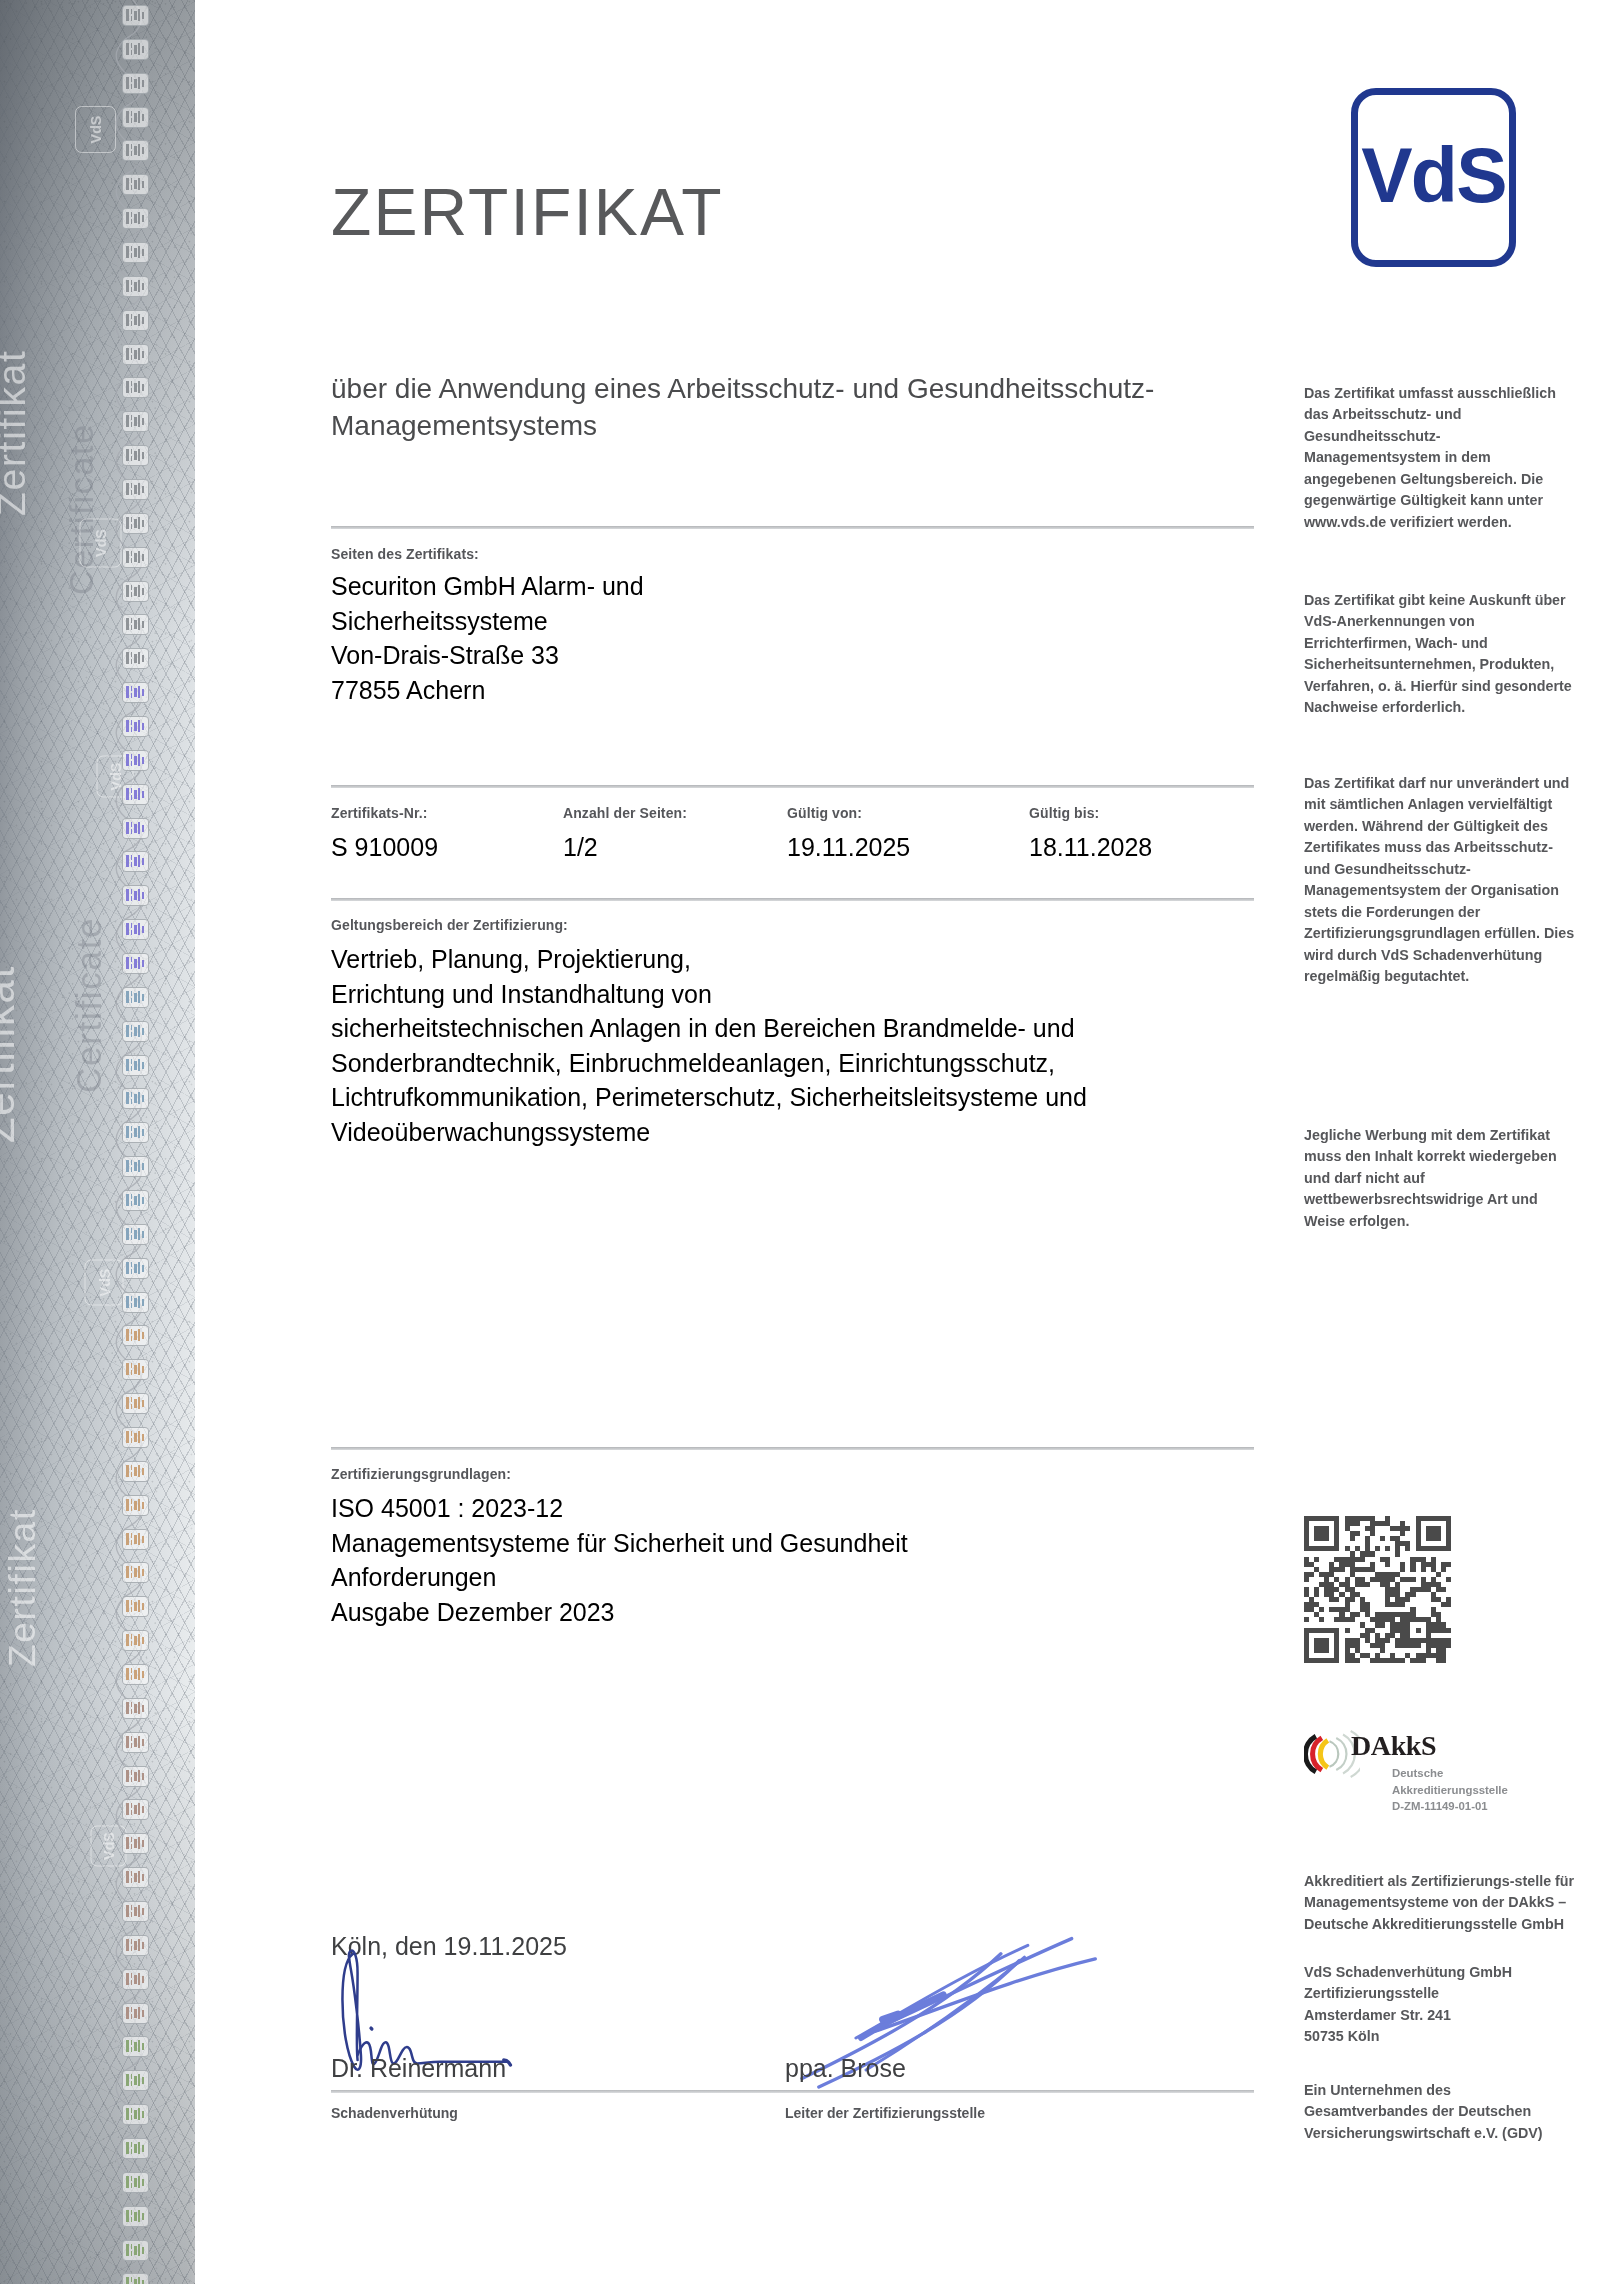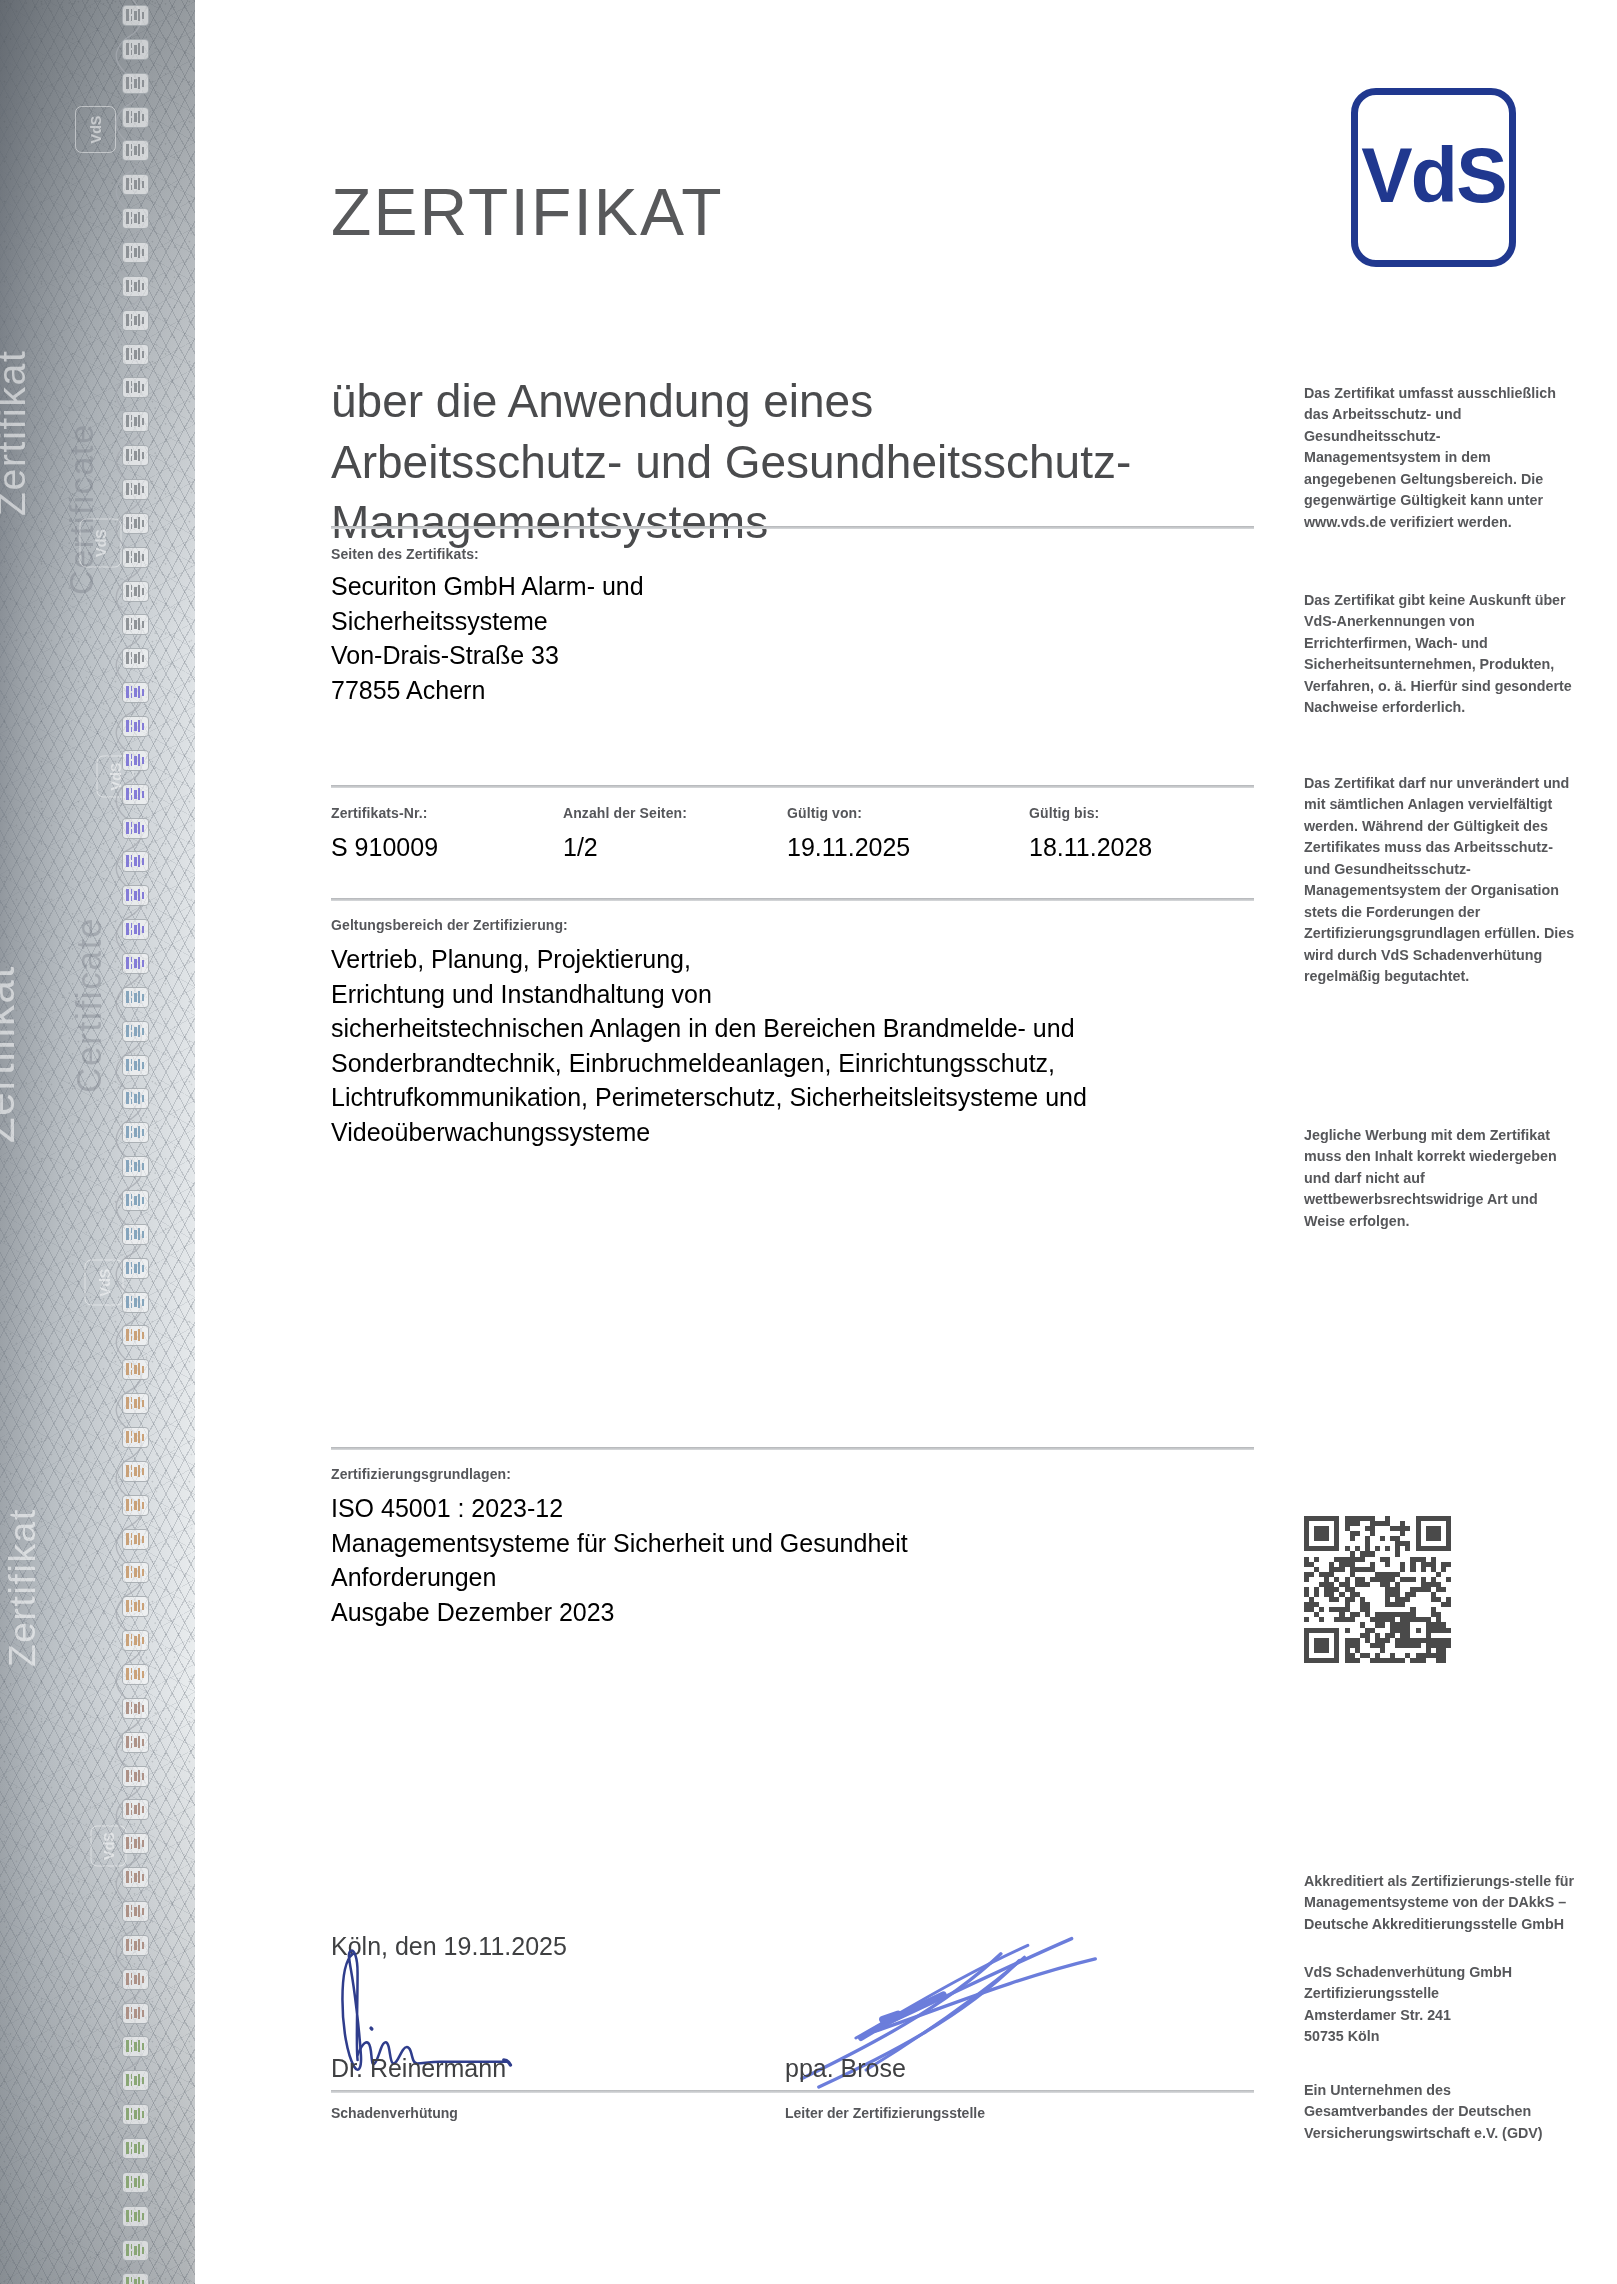--- a/index.html
+++ b/index.html
@@ -165,21 +165,21 @@
     color: #58595b;
     line-height: 1;
     white-space: nowrap;
   }
 
   .subtitle {
     position: absolute;
     left: 331px;
     top: 371px;
     width: 842px;
-    font-size: 46px;
+    font-size: 28px;
     font-weight: 400;
     line-height: 1.32;
     color: #4a4b4d;
   }
 
   .rule {
     position: absolute;
     left: 331px;
     width: 923px;
     height: 3.4px;
@@ -1395,20 +1395,37 @@
             <rect x="19" y="28" width="1" height="1"></rect>
             <rect x="21" y="28" width="1" height="1"></rect>
             <rect x="22" y="28" width="1" height="1"></rect>
             <rect x="23" y="28" width="1" height="1"></rect>
             <rect x="26" y="28" width="1" height="1"></rect>
             <rect x="27" y="28" width="1" height="1"></rect>
           </g>
       </svg>
     </div>
 
+    <div class="dakks">
+      <svg class="dakks-mark" viewBox="0 0 66 66">
+        <g fill="none" stroke-width="2.6">
+          <path d="M55 6 A30 30 0 0 1 55 60" stroke="#cfd8d2"></path>
+          <path d="M46 10 A26 26 0 0 1 46 56" stroke="#cfd8d2"></path>
+          <path d="M38 14 A21 21 0 0 1 38 52" stroke="#c3cfc7"></path>
+          <path d="M30 18 A16 16 0 0 1 30 48" stroke="#b9c7bd"></path>
+        </g>
+        <path d="M14 12 A24 24 0 0 0 14 54" fill="none" stroke="#1a1a1a" stroke-width="6"></path>
+        <path d="M21 14 A22 22 0 0 0 21 52" fill="none" stroke="#d8232a" stroke-width="6"></path>
+        <path d="M28 17 A19 19 0 0 0 28 49" fill="none" stroke="#f5c518" stroke-width="6"></path>
+      </svg>
+      <div class="dakks-word">DAkkS</div>
+      <div class="dakks-sub" style="white-space:pre-line;">Deutsche
+Akkreditierungsstelle
+D-ZM-11149-01-01</div>
+    </div>
 
     <div class="accred accred-1">Akkreditiert als Zertifizierungs-stelle für Managementsysteme von der DAkkS – Deutsche Akkreditierungsstelle GmbH</div>
     <div class="accred accred-2" style="white-space:pre-line;">VdS Schadenverhütung GmbH
 Zertifizierungsstelle
 Amsterdamer Str. 241
 50735 Köln</div>
     <div class="accred accred-3">Ein Unternehmen des Gesamtverbandes der Deutschen Versicherungswirtschaft e.V. (GDV)</div>
 
     <div class="sig-date">Köln, den 19.11.2025</div>
 

